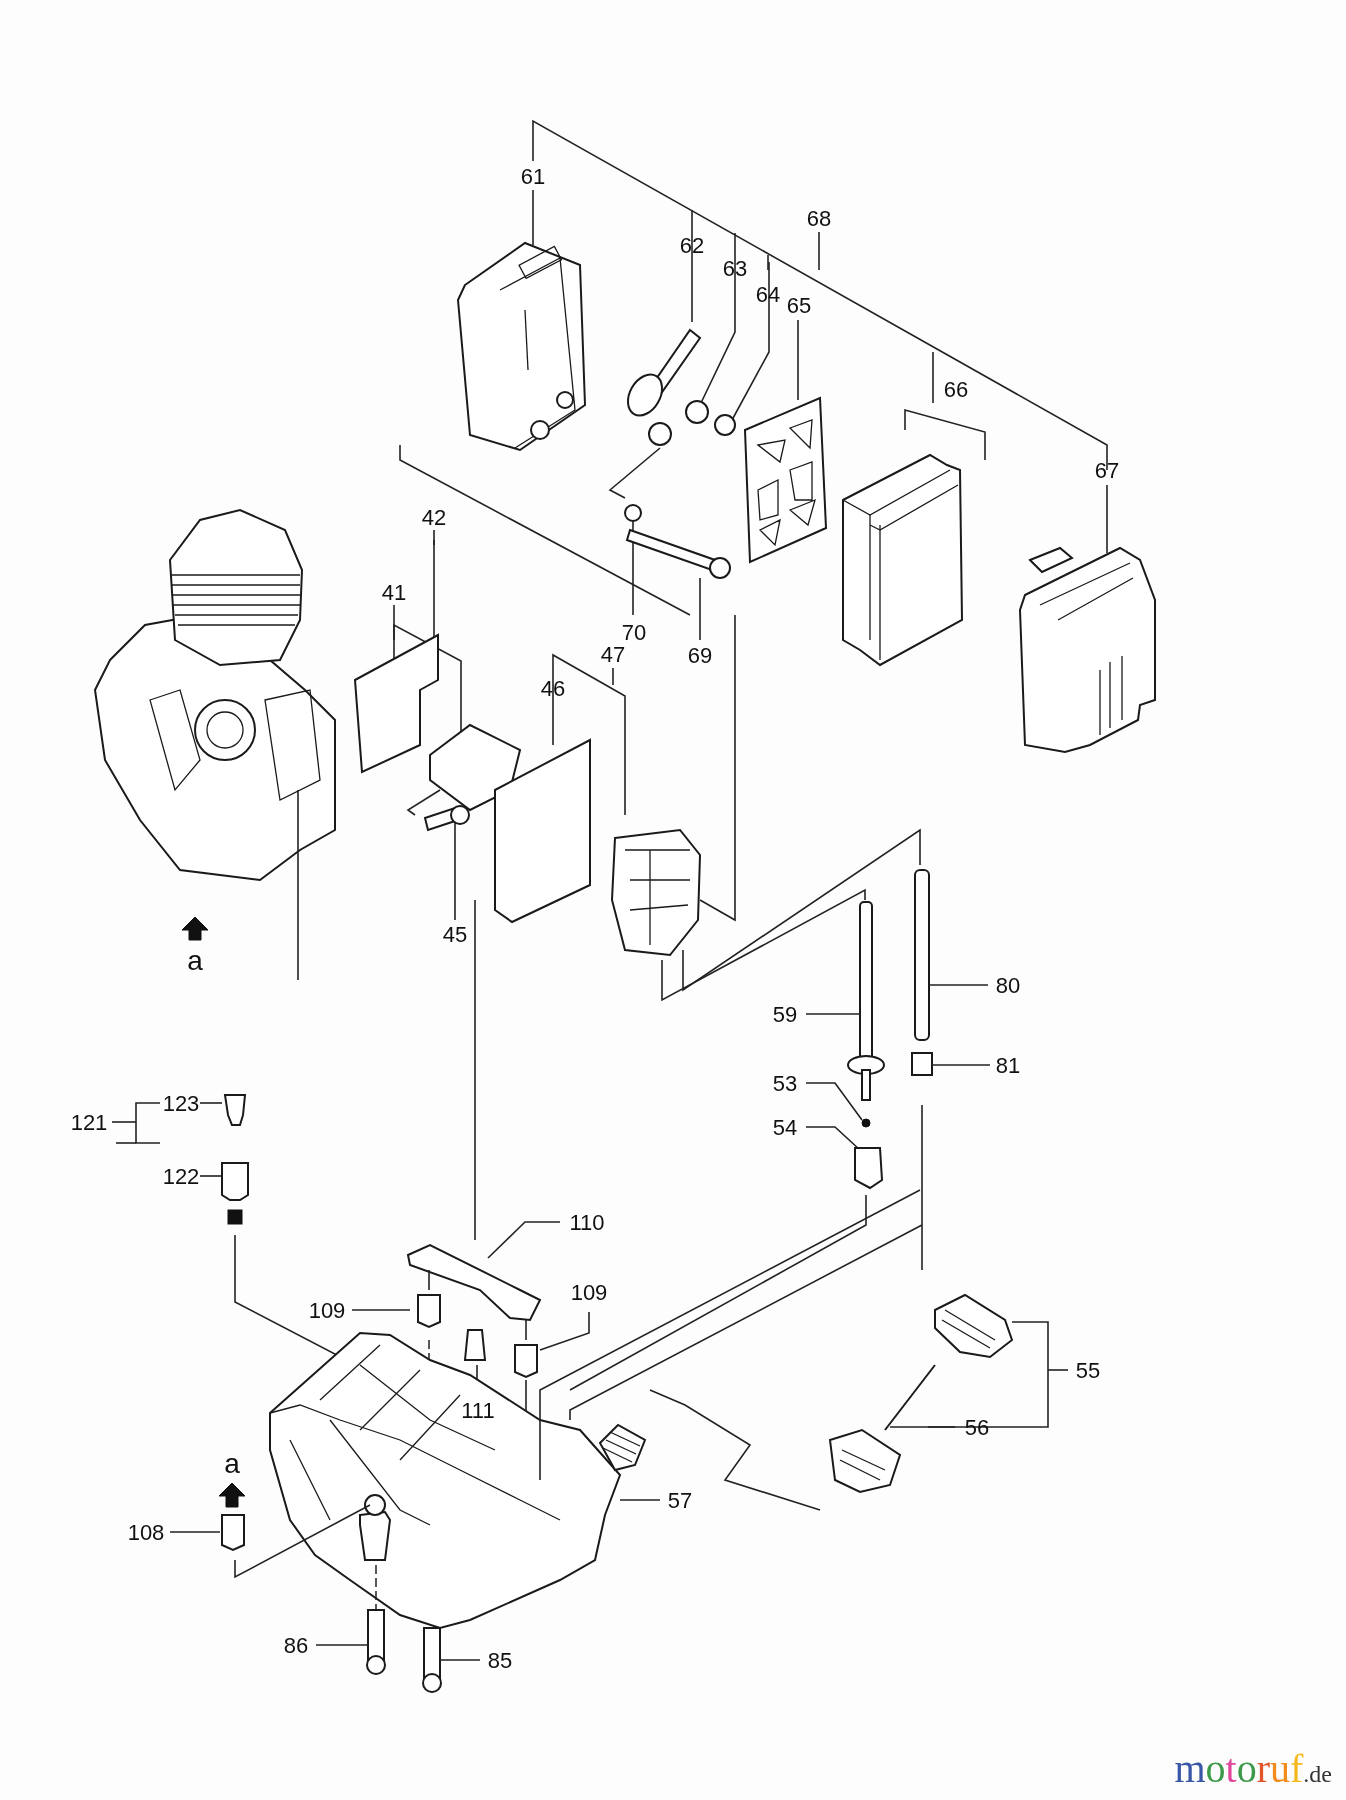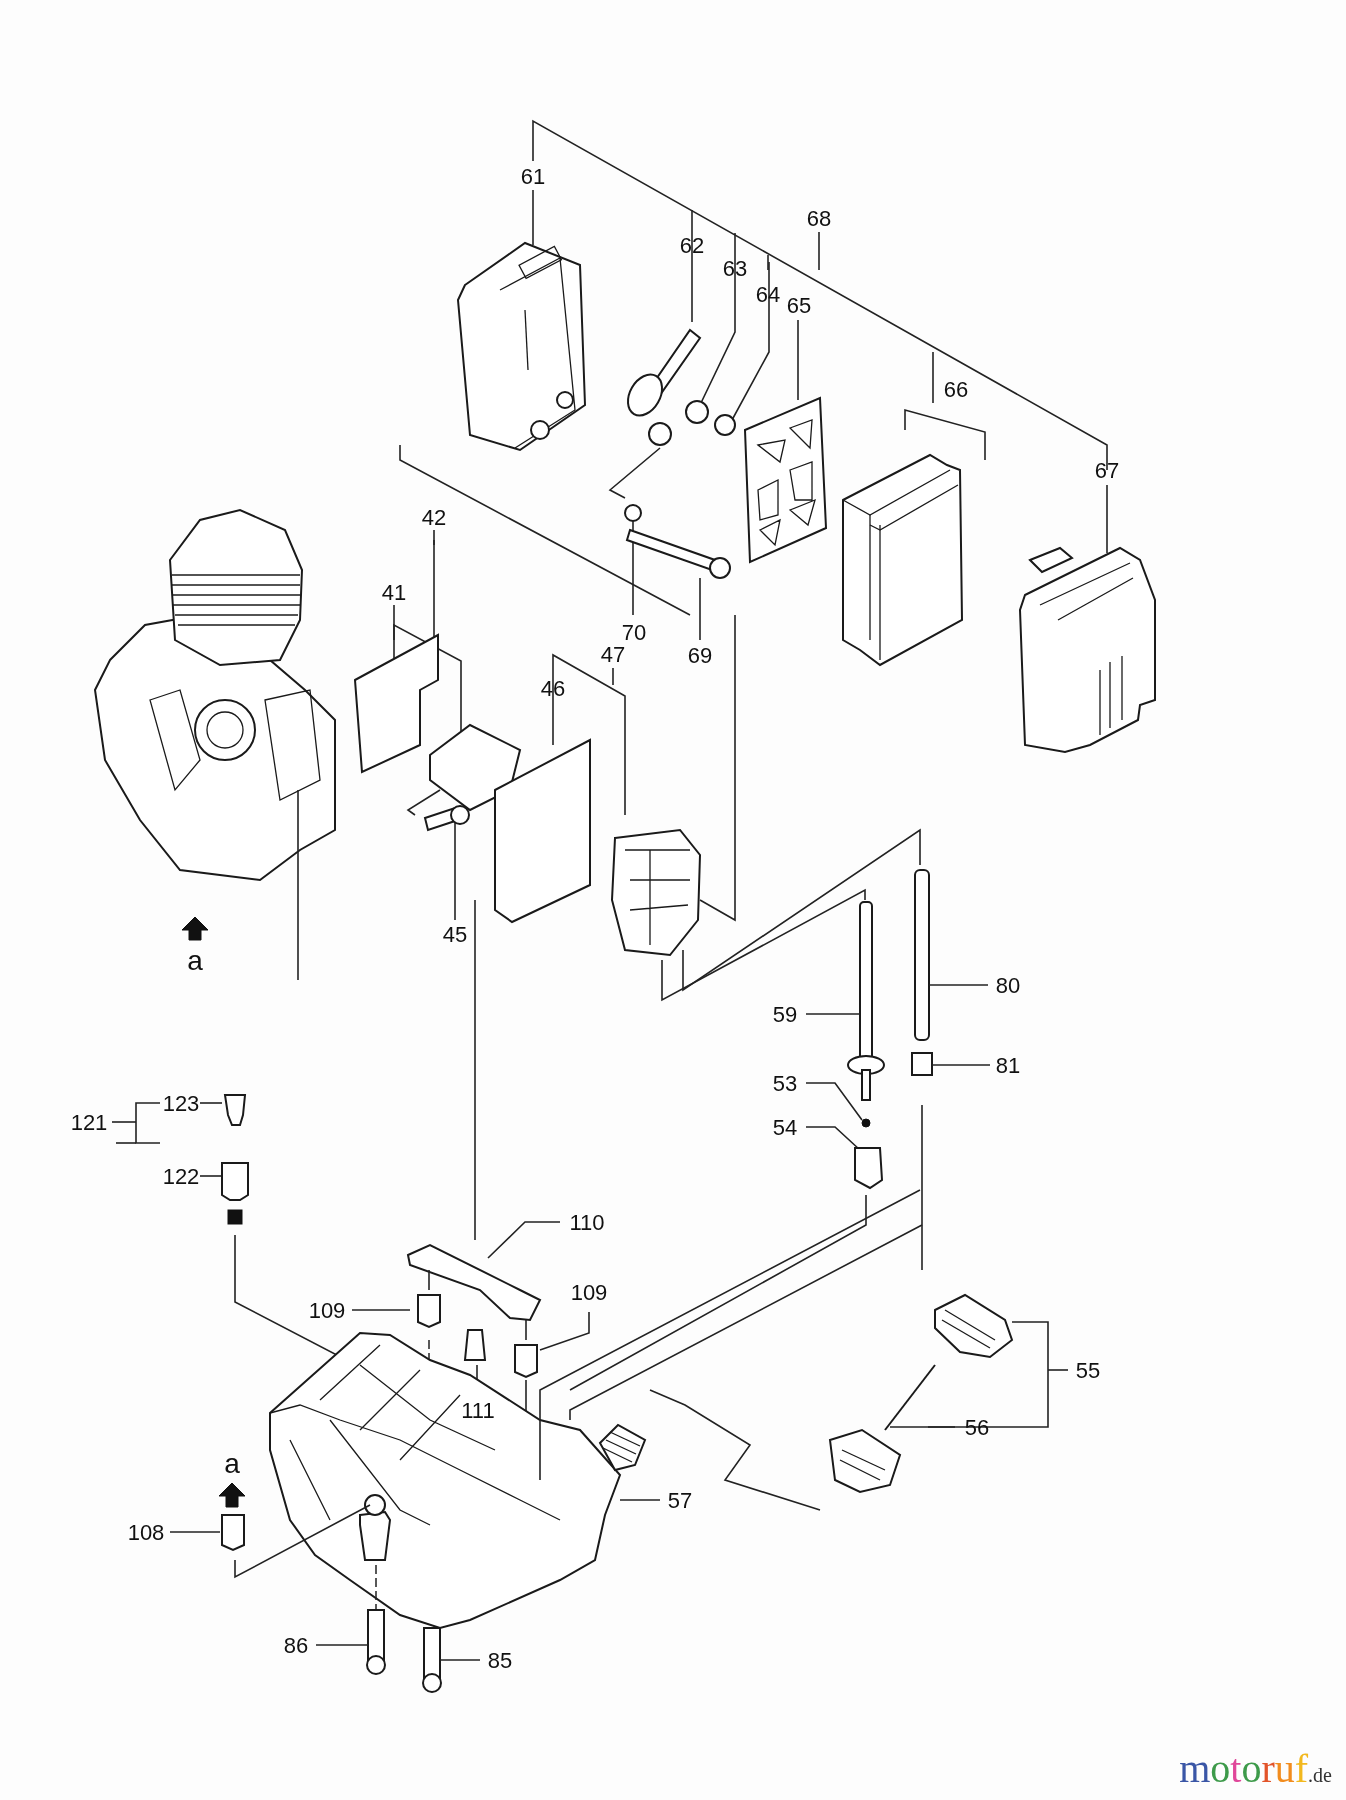--- a/index.html
+++ b/index.html
@@ -6,21 +6,21 @@
   body { width:1346px; height:1800px; position:relative; overflow:hidden; }
   #diagram { position:absolute; left:0; top:0; width:1346px; height:1800px; }
   .lbl { font-family:"Liberation Sans", sans-serif; font-size:22px; fill:#111; }
   .lead { stroke:#222; stroke-width:1.6; fill:none; }
   .dash { stroke:#222; stroke-width:1.5; fill:none; stroke-dasharray:9 4; }
   .part { stroke:#1a1a1a; stroke-width:2; fill:#fff; }
   .part-thin { stroke:#1a1a1a; stroke-width:1.3; fill:none; }
   .solid-dark { fill:#111; stroke:#111; }
   .ref { font-family:"Liberation Sans", sans-serif; font-size:28px; fill:#111; }
   .logo { position:absolute; right:14px; bottom:8px; font-family:"Liberation Serif", serif; font-size:40px; letter-spacing:0px; }
-  .logo .de { font-size:20px; color:#333; }
+  .logo .de { font-size:24px; color:#333; }
 </style>
 </head>
 <body>
 
 <svg id="diagram" viewBox="0 0 1346 1800">
 
   <g>
 
     <polyline class="lead" points="533,161 533,121 1107,445 1107,470"></polyline>
     <line class="lead" x1="819" y1="232" x2="819" y2="270"></line>

